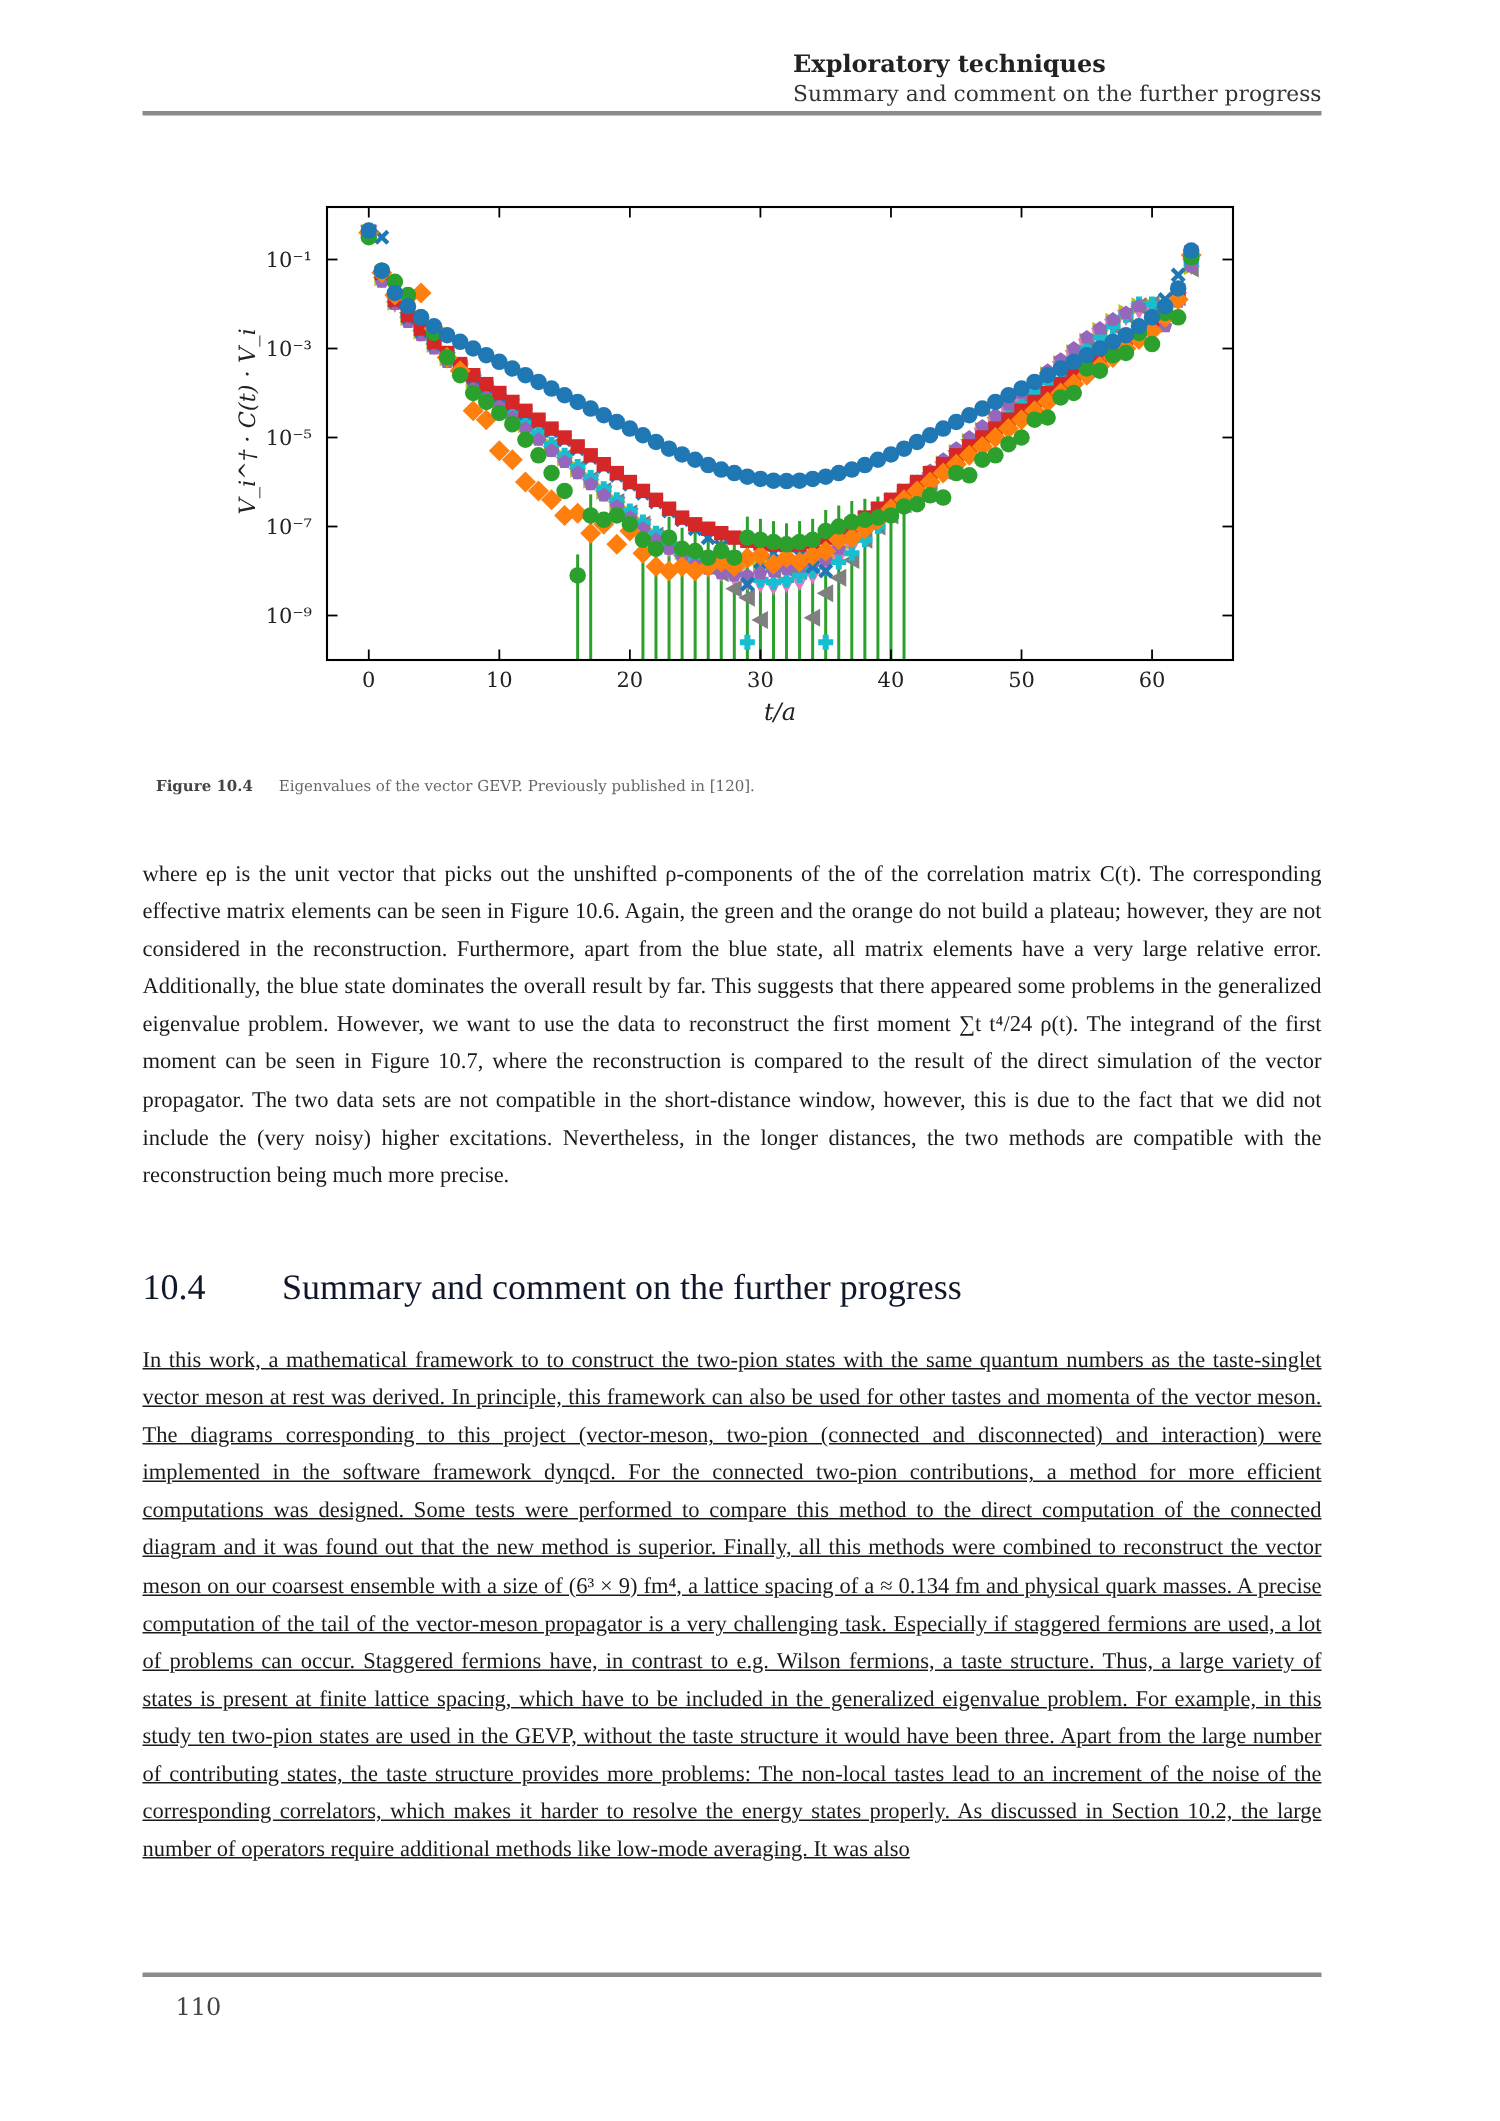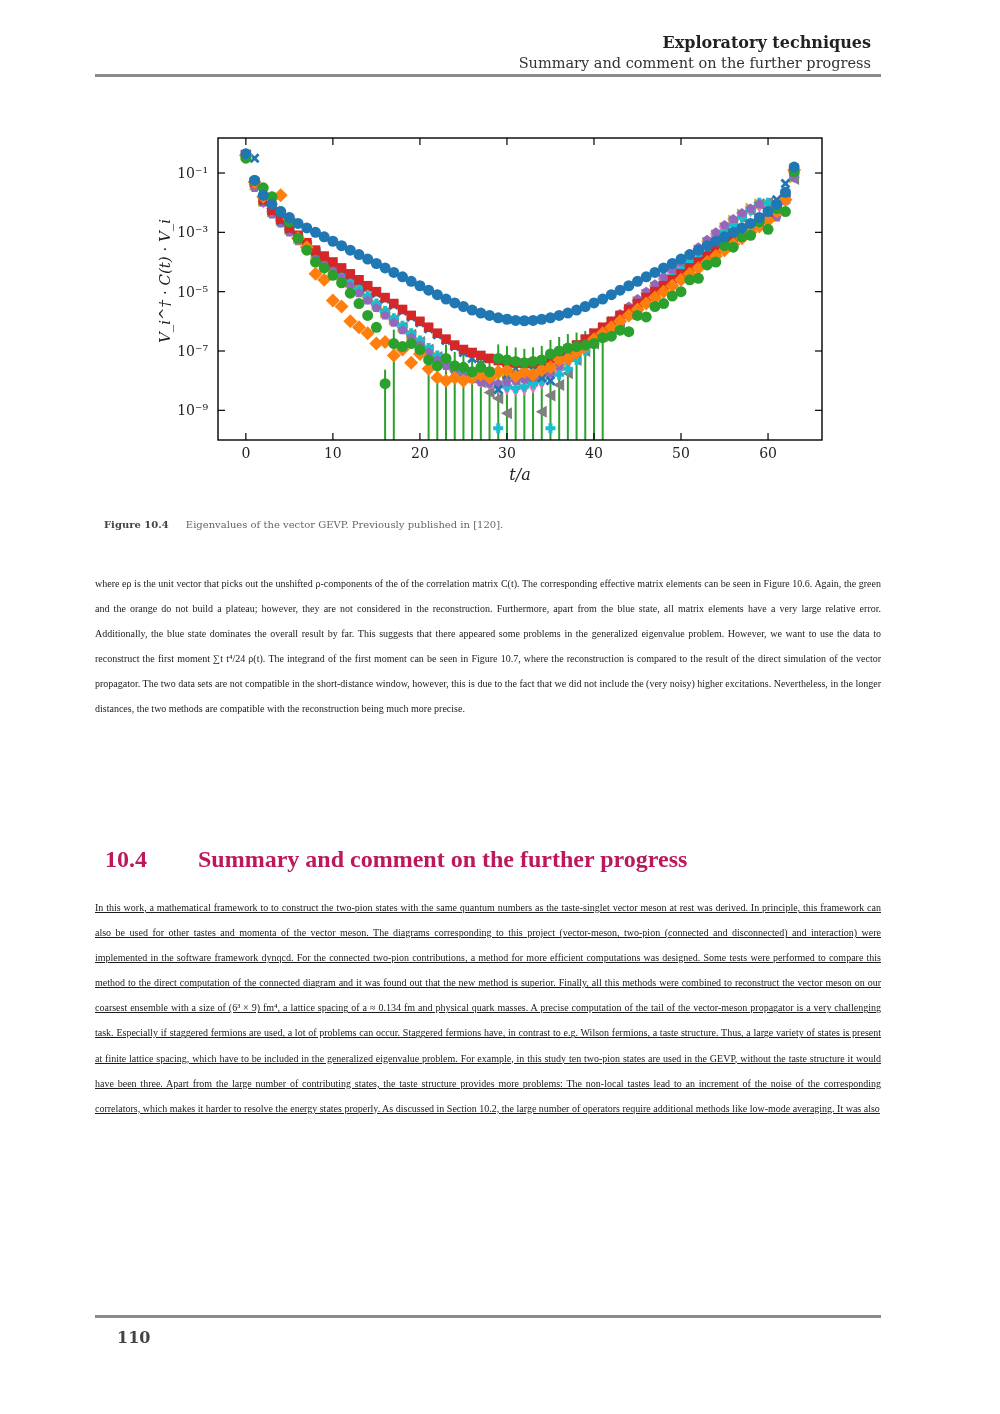--- a/index.html
+++ b/index.html
@@ -1,34 +1,34 @@
 <!DOCTYPE html>
 <html><head>
 <meta charset="utf-8">
 <style>
   html, body { margin: 0; padding: 0; background: #ffffff; }
   body { width: 1000px; height: 1414px; position: relative; overflow: hidden;
          font-family: "DejaVu Serif", "Liberation Serif", serif; color: #222; }
-  .running-head { position: absolute; right: 129px; top: 33px; text-align: right; margin-left: 32px; }
+  .running-head { position: absolute; right: 119px; top: 33px; text-align: left; margin-left: 32px; }
   .rh-chapter { font-weight: bold; font-size: 16px; line-height: 20px; }
   .rh-section { font-size: 14.5px; line-height: 20px; color: #333; }
   .rule-top { position: absolute; left: 95px; width: 786px; top: 74px; height: 3px; background: #8a8a8a; }
   .rule-bottom { position: absolute; left: 95px; width: 786px; top: 1315px; height: 3px; background: #8a8a8a; }
   .figure { position: absolute; left: 0; top: 0; width: 1000px; height: 500px; }
   .figure svg { position: absolute; left: 0; top: 0; }
   .caption { position: absolute; left: 104px; top: 519px; font-size: 10px; color: #666; }
   .caption .lab { font-weight: bold; color: #444; margin-right: 14px; }
-  .body-text { position: absolute; left: 95px; width: 786px; font-size: 10px; line-height: 25.1px;
+  .body-text { position: absolute; left: 95px; width: 786px; font-size: 15px; line-height: 25.1px;
                text-align: justify; font-family: "Liberation Serif", "DejaVu Serif", serif; color: #1a1a1a; }
   .p1 { top: 571px; }
   .p2 { top: 895px; text-decoration: underline; }
-  .section-heading { position: absolute; left: 95px; top: 846px; font-size: 24px; font-weight: bold;
-                     font-family: "Liberation Serif", "DejaVu Serif", serif; color: #be185d; margin-left: 10px; }
+  .section-heading { position: absolute; left: 95px; top: 846px; font-size: 24px; font-weight: normal;
+                     font-family: "Liberation Serif", "DejaVu Serif", serif; color: #0f172a; }
   .section-heading .num { display: inline-block; width: 93px; }
-  .page-num { position: absolute; left: 117px; top: 1328px; font-size: 16px; font-weight: bold; color: #444; }
+  .page-num { position: absolute; left: 117px; top: 1328px; font-size: 16px; font-weight: normal; color: #444; }
   .body-text p { margin: 0; }
 </style>
 </head>
 <body>
 
 <div class="running-head">
   <div class="rh-chapter">Exploratory techniques</div>
   <div class="rh-section">Summary and comment on the further progress</div>
 </div>
 <div class="rule-top"></div>

